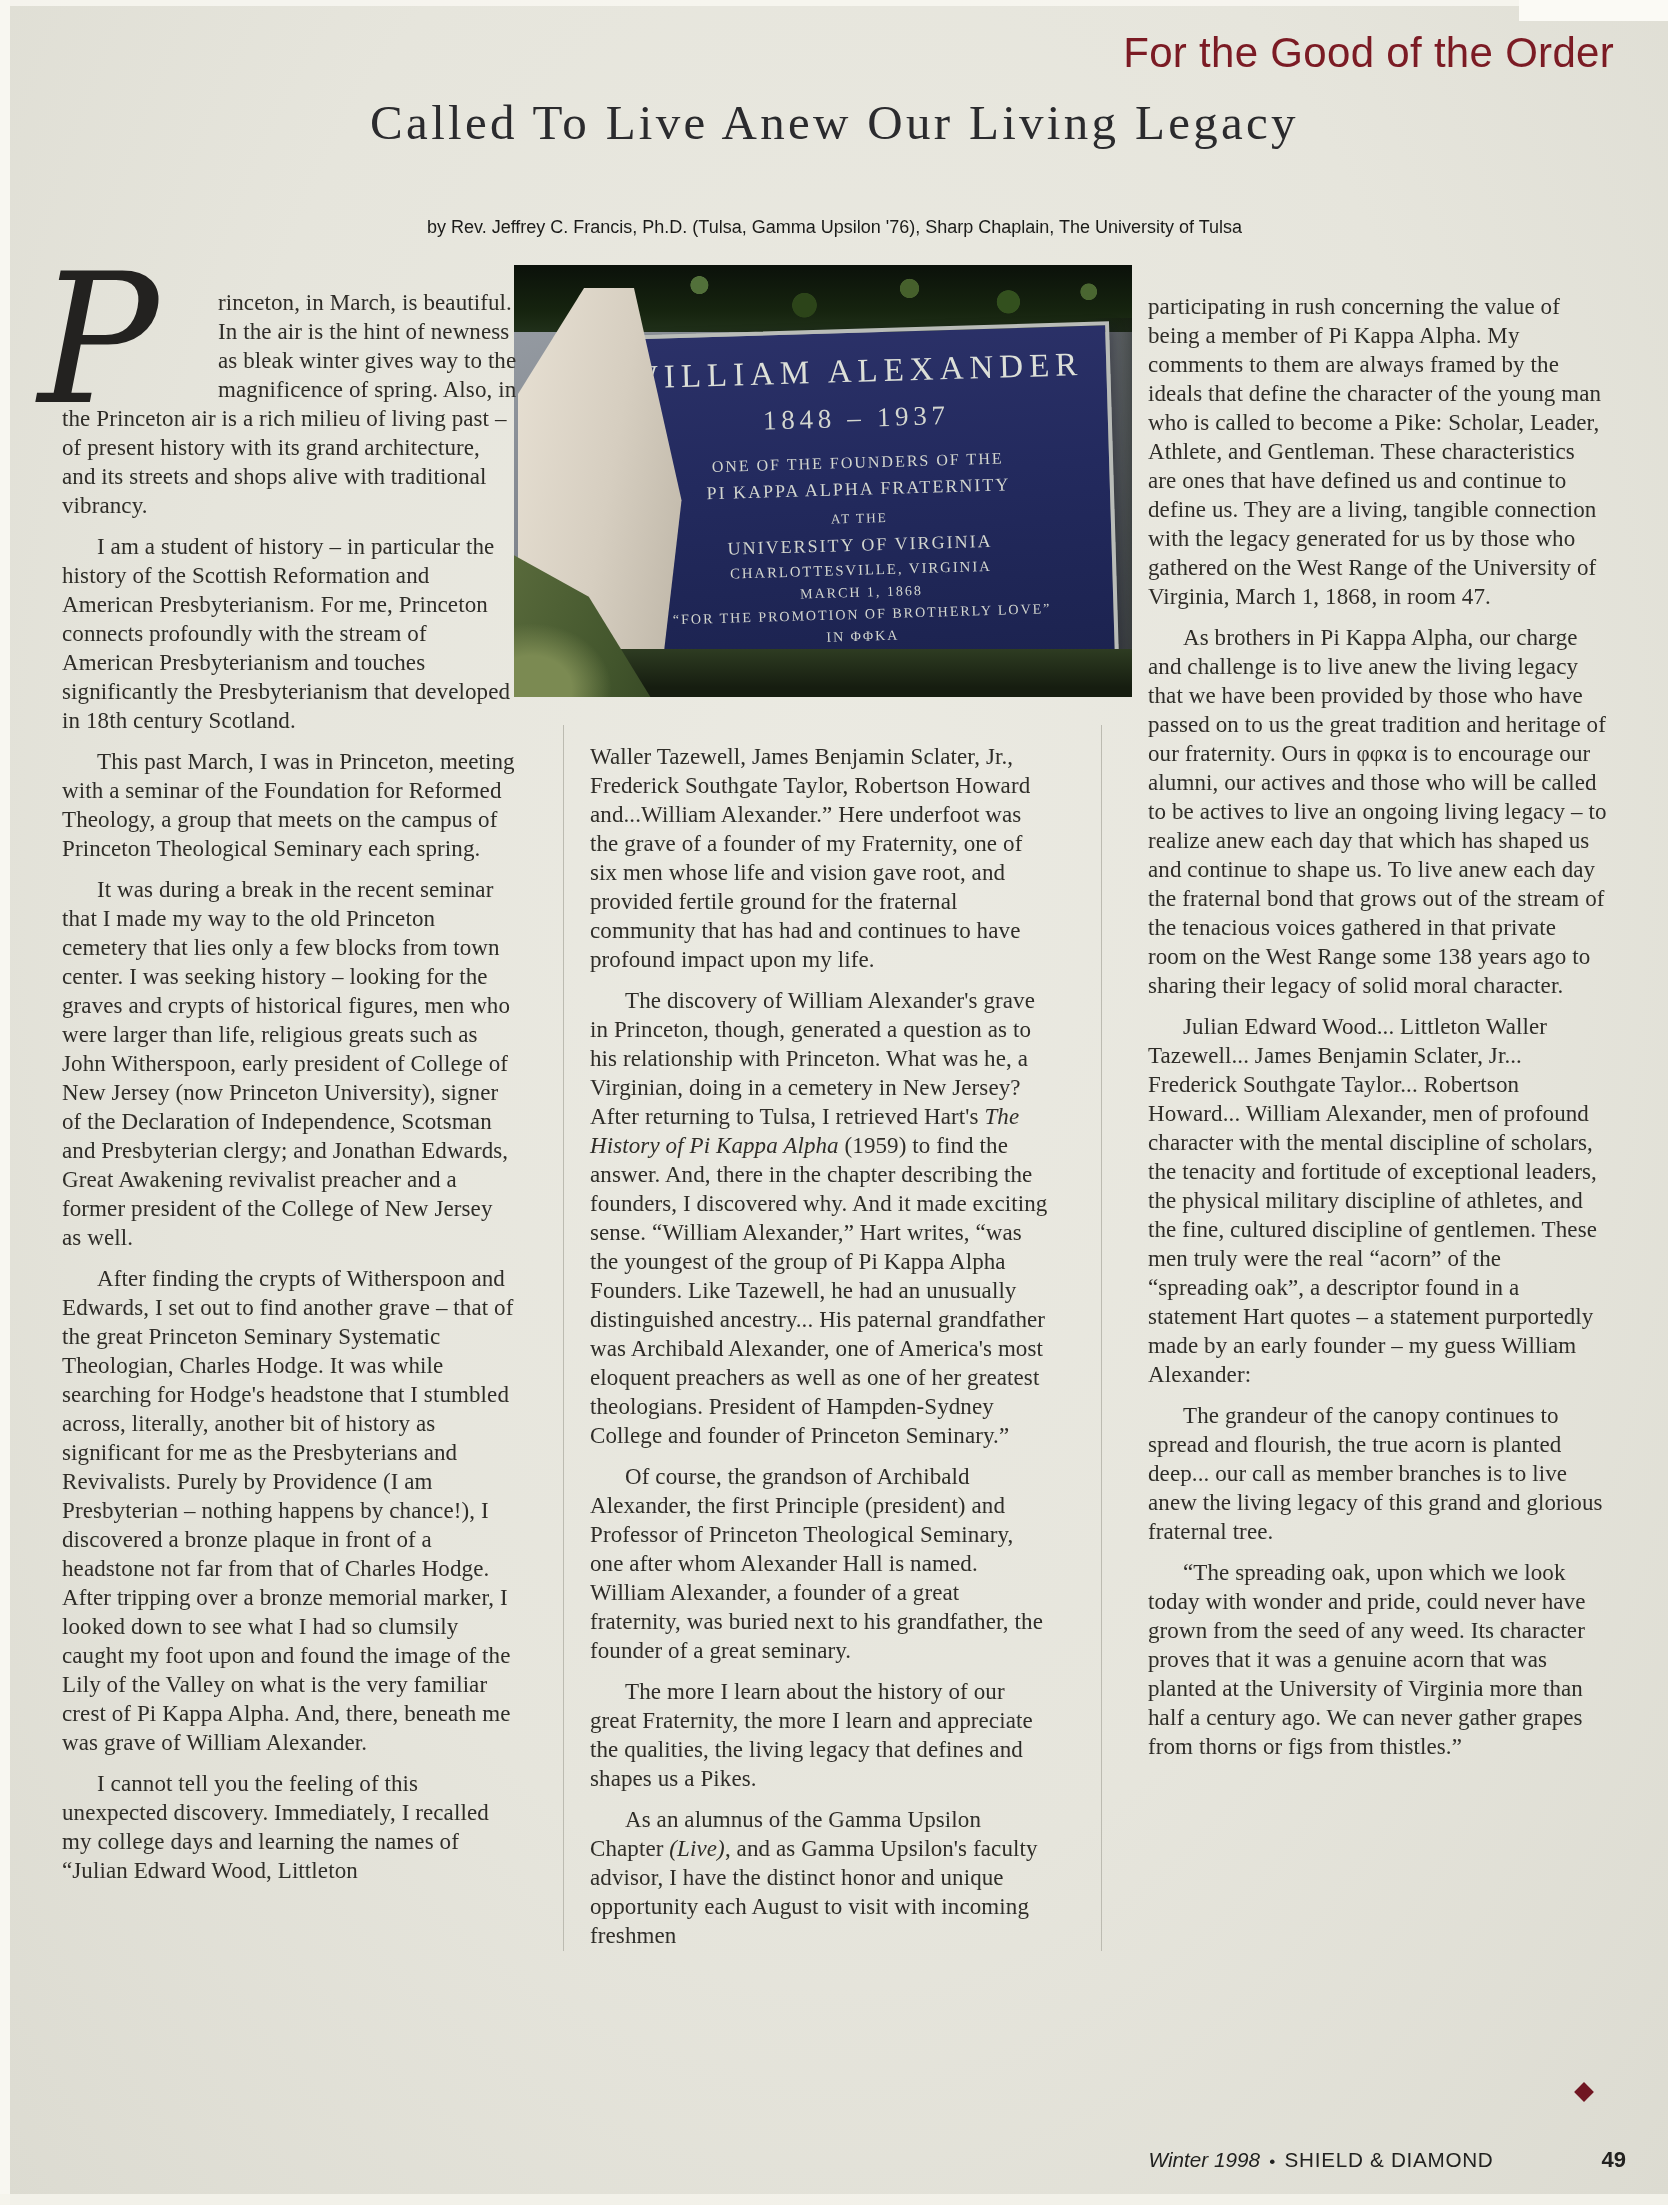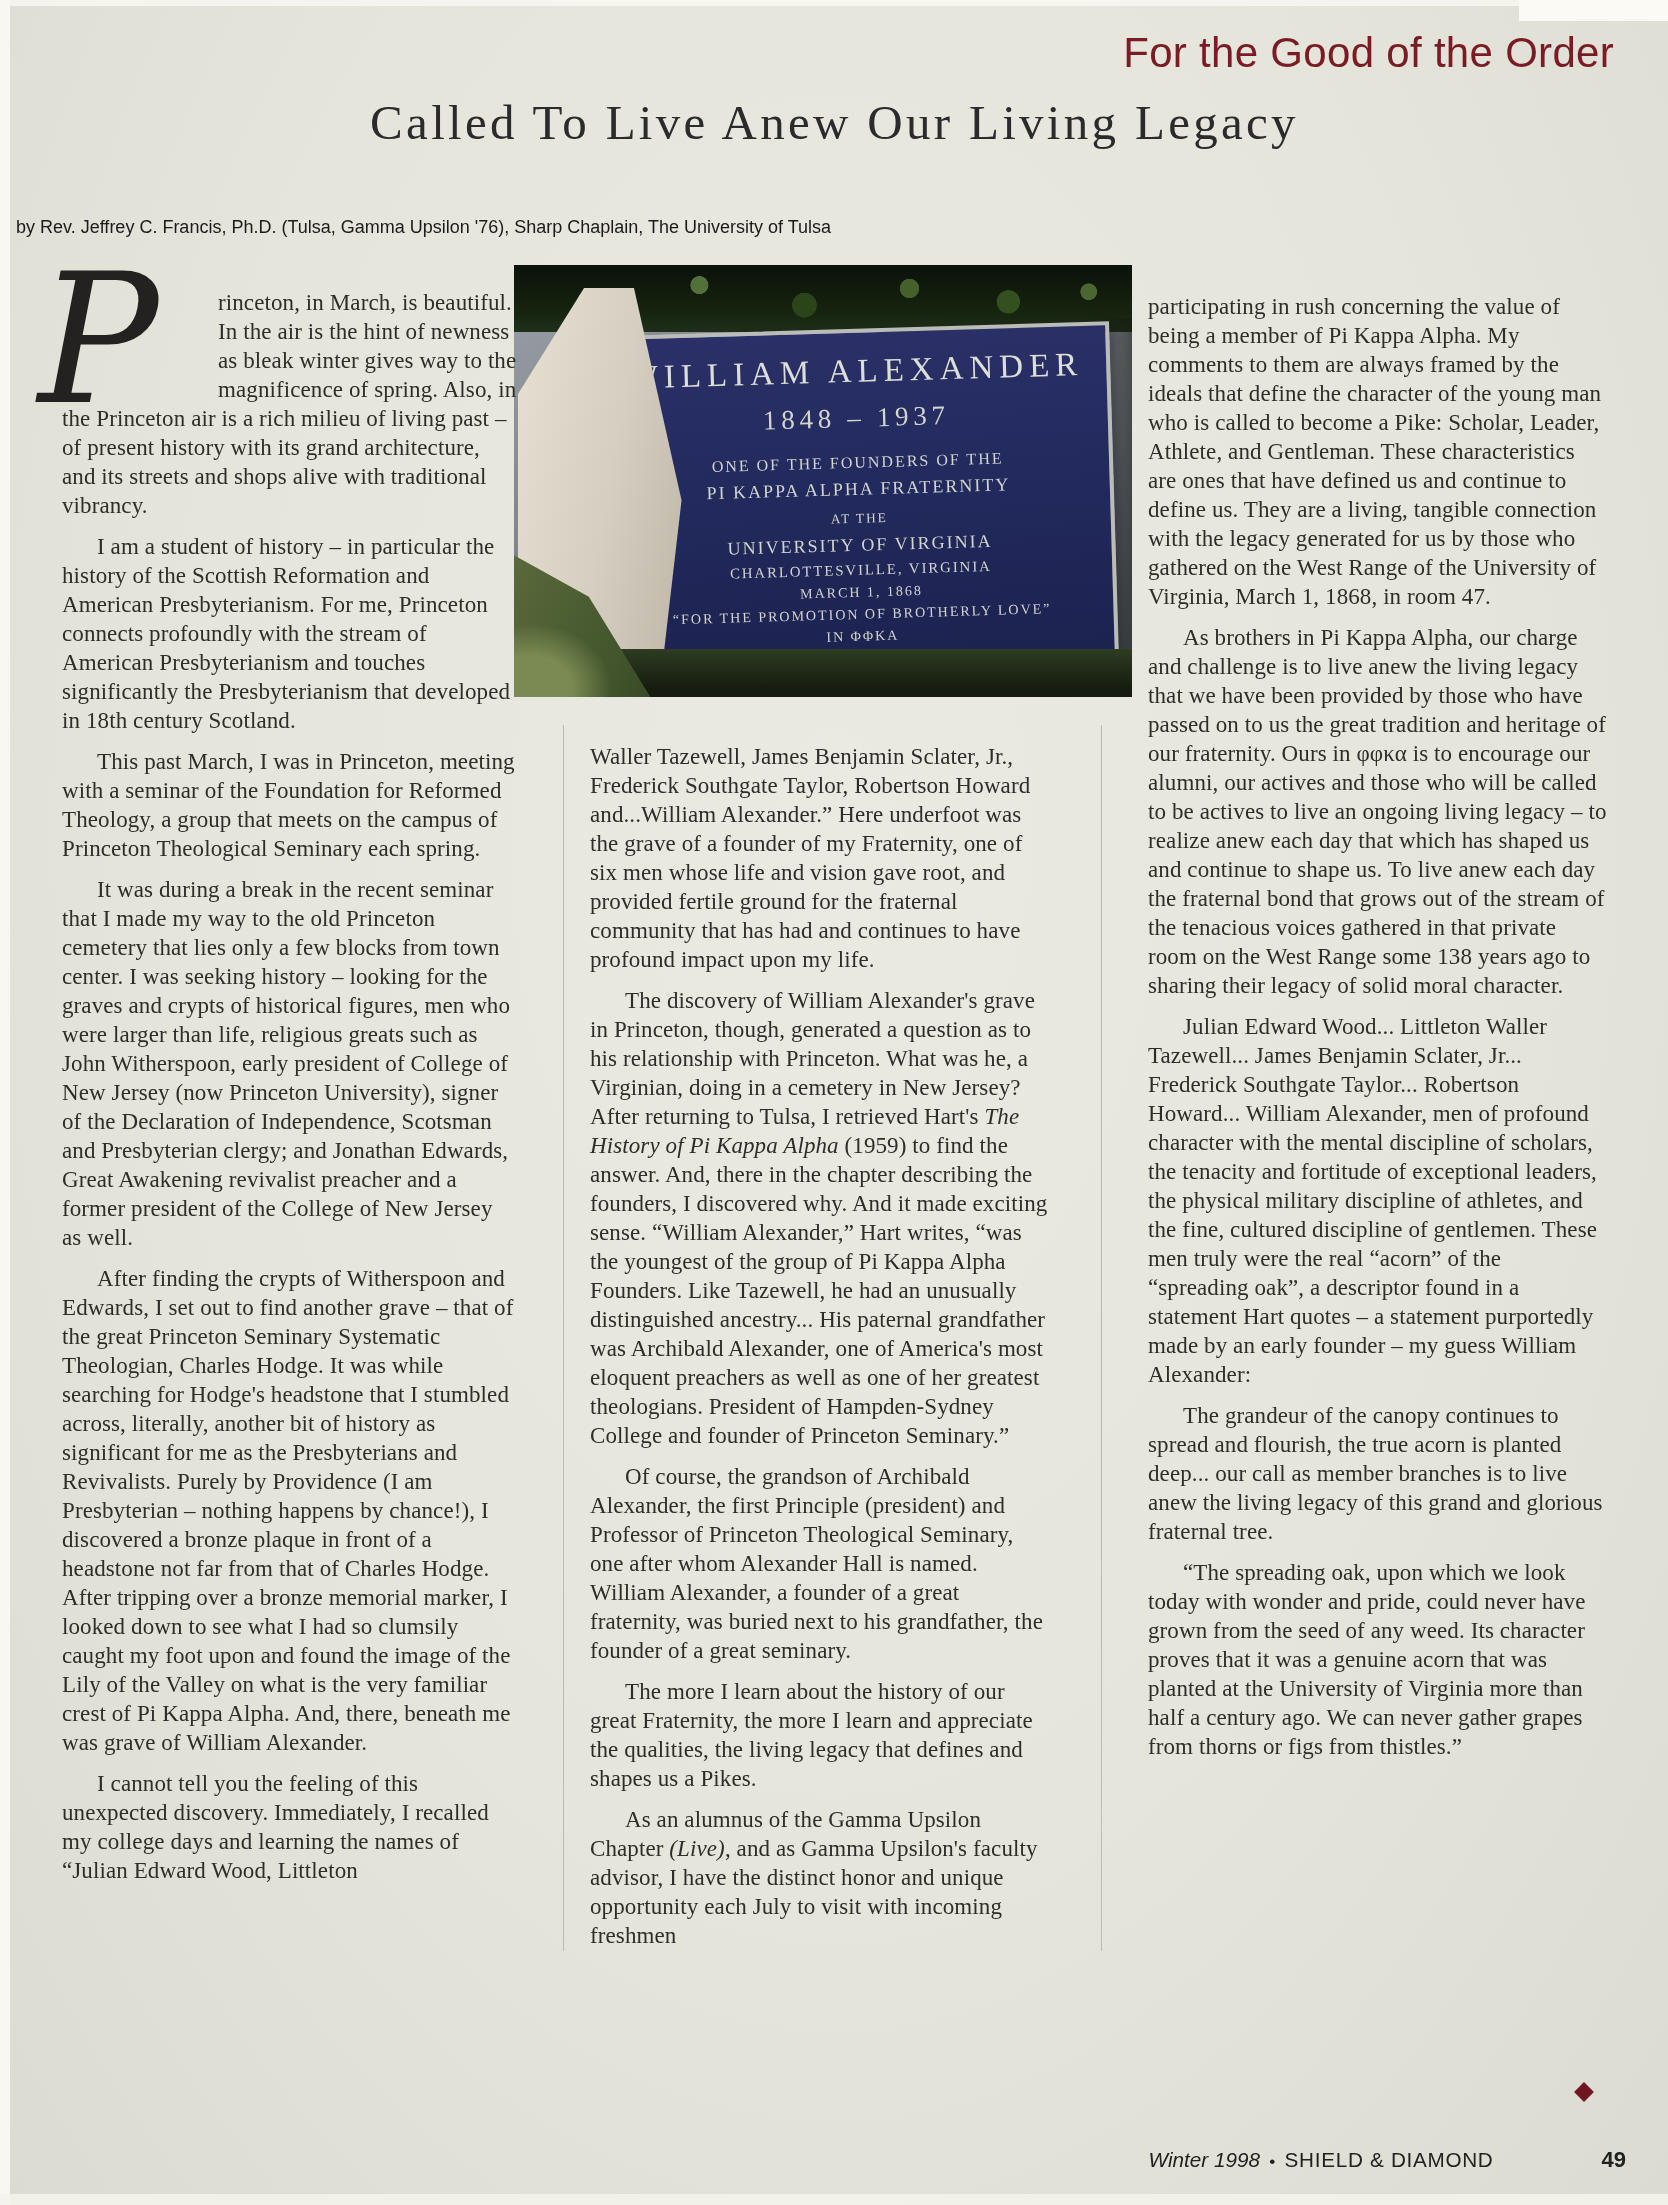--- a/index.html
+++ b/index.html
@@ -19,22 +19,22 @@
     position:absolute; top:29px; right:55px;
     font-family:"Liberation Sans",sans-serif; font-weight:400;
     font-size:42px; letter-spacing:0.3px; color:#7b1b24;
   }
   .title{
     position:absolute; top:97px; left:67px; right:67px; text-align:center;
     font-size:49px; line-height:1.05; font-weight:400; color:#2b2b2e;
     letter-spacing:3.3px;
   }
   .byline{
-    position:absolute; top:217px; left:0; right:0; 
-    font-family:"Liberation Sans",sans-serif; font-size:18px; color:#1b1b19;margin-left:16px;
+    position:absolute; top:217px; left:0; right:0; text-align:center;
+    font-family:"Liberation Sans",sans-serif; font-size:18px; color:#1b1b19;
   }
 
   
   .col{
     position:absolute; font-size:23px; line-height:29px; color:#2f2d28;
     text-align:left; letter-spacing:0.1px;
   }
   .col p{margin:12px;}
   .col .ind{text-indent:35px;}
   #col1{left:50px;  top:276px;  width:479px;}
@@ -175,21 +175,21 @@
     <p class="ind">It was during a break in the recent seminar that I made my way to the old Princeton cemetery that lies only a few blocks from town center. I was seeking history – looking for the graves and crypts of historical figures, men who were larger than life, religious greats such as John Witherspoon, early president of College of New Jersey (now Princeton University), signer of the Declaration of Independence, Scotsman and Presbyterian clergy; and Jonathan Edwards, Great Awakening revivalist preacher and a former president of the College of New Jersey as well.</p>
     <p class="ind">After finding the crypts of Witherspoon and Edwards, I set out to find another grave – that of the great Princeton Seminary Systematic Theologian, Charles Hodge. It was while searching for Hodge's headstone that I stumbled across, literally, another bit of history as significant for me as the Presbyterians and Revivalists. Purely by Providence (I am Presbyterian – nothing happens by chance!), I discovered a bronze plaque in front of a headstone not far from that of Charles Hodge. After tripping over a bronze memorial marker, I looked down to see what I had so clumsily caught my foot upon and found the image of the Lily of the Valley on what is the very familiar crest of Pi Kappa Alpha. And, there, beneath me was grave of William Alexander.</p>
     <p class="ind">I cannot tell you the feeling of this unexpected discovery. Immediately, I recalled my college days and learning the names of “Julian Edward Wood, Littleton</p>
   </div>
 
   <div class="col" id="col2">
     <p>Waller Tazewell, James Benjamin Sclater, Jr., Frederick Southgate Taylor, Robertson Howard and...William Alexander.” Here underfoot was the grave of a founder of my Fraternity, one of six men whose life and vision gave root, and provided fertile ground for the fraternal community that has had and continues to have profound impact upon my life.</p>
     <p class="ind"><span>The discovery of William Alexander's grave in Princeton, though, generated a question as to his relationship with Princeton. What was he, a Virginian, doing in a cemetery in New Jersey? After returning to Tulsa, I retrieved Hart's </span><span class="ital">The History of Pi Kappa Alpha</span><span> (1959) to find the answer. And, there in the chapter describing the founders, I discovered why. And it made exciting sense. “William Alexander,” Hart writes, “was the youngest of the group of Pi Kappa Alpha Founders. Like Tazewell, he had an unusually distinguished ancestry... His paternal grandfather was Archibald Alexander, one of America's most eloquent preachers as well as one of her greatest theologians. President of Hampden-Sydney College and founder of Princeton Seminary.”</span></p>
     <p class="ind">Of course, the grandson of Archibald Alexander, the first Principle (president) and Professor of Princeton Theological Seminary, one after whom Alexander Hall is named. William Alexander, a founder of a great fraternity, was buried next to his grandfather, the founder of a great seminary.</p>
     <p class="ind">The more I learn about the history of our great Fraternity, the more I learn and appreciate the qualities, the living legacy that defines and shapes us a Pikes.</p>
-    <p class="ind"><span>As an alumnus of the Gamma Upsilon Chapter </span><span class="ital">(Live)</span><span>, and as Gamma Upsilon's faculty advisor, I have the distinct honor and unique opportunity each July to visit with incoming freshmen</span></p>
+    <p class="ind"><span>As an alumnus of the Gamma Upsilon Chapter </span><span class="ital">(Live)</span><span>, and as Gamma Upsilon's faculty advisor, I have the distinct honor and unique opportunity each August to visit with incoming freshmen</span></p>
   </div>
 
   <div class="col" id="col3">
     <p>participating in rush concerning the value of being a member of Pi Kappa Alpha. My comments to them are always framed by the ideals that define the character of the young man who is called to become a Pike: Scholar, Leader, Athlete, and Gentleman. These characteristics are ones that have defined us and continue to define us. They are a living, tangible connection with the legacy generated for us by those who gathered on the West Range of the University of Virginia, March 1, 1868, in room 47.</p>
     <p class="ind">As brothers in Pi Kappa Alpha, our charge and challenge is to live anew the living legacy that we have been provided by those who have passed on to us the great tradition and heritage of our fraternity. Ours in φφκα is to encourage our alumni, our actives and those who will be called to be actives to live an ongoing living legacy – to realize anew each day that which has shaped us and continue to shape us. To live anew each day the fraternal bond that grows out of the stream of the tenacious voices gathered in that private room on the West Range some 138 years ago to sharing their legacy of solid moral character.</p>
     <p class="ind">Julian Edward Wood... Littleton Waller Tazewell... James Benjamin Sclater, Jr... Frederick Southgate Taylor... Robertson Howard... William Alexander, men of profound character with the mental discipline of scholars, the tenacity and fortitude of exceptional leaders, the physical military discipline of athletes, and the fine, cultured discipline of gentlemen. These men truly were the real “acorn” of the “spreading oak”, a descriptor found in a statement Hart quotes – a statement purportedly made by an early founder – my guess William Alexander:</p>
     <p class="ind">The grandeur of the canopy continues to spread and flourish, the true acorn is planted deep... our call as member branches is to live anew the living legacy of this grand and glorious fraternal tree.</p>
     <p class="ind">“The spreading oak, upon which we look today with wonder and pride, could never have grown from the seed of any weed. Its character proves that it was a genuine acorn that was planted at the University of Virginia more than half a century ago. We can never gather grapes from thorns or figs from thistles.”</p>
   </div>
 

